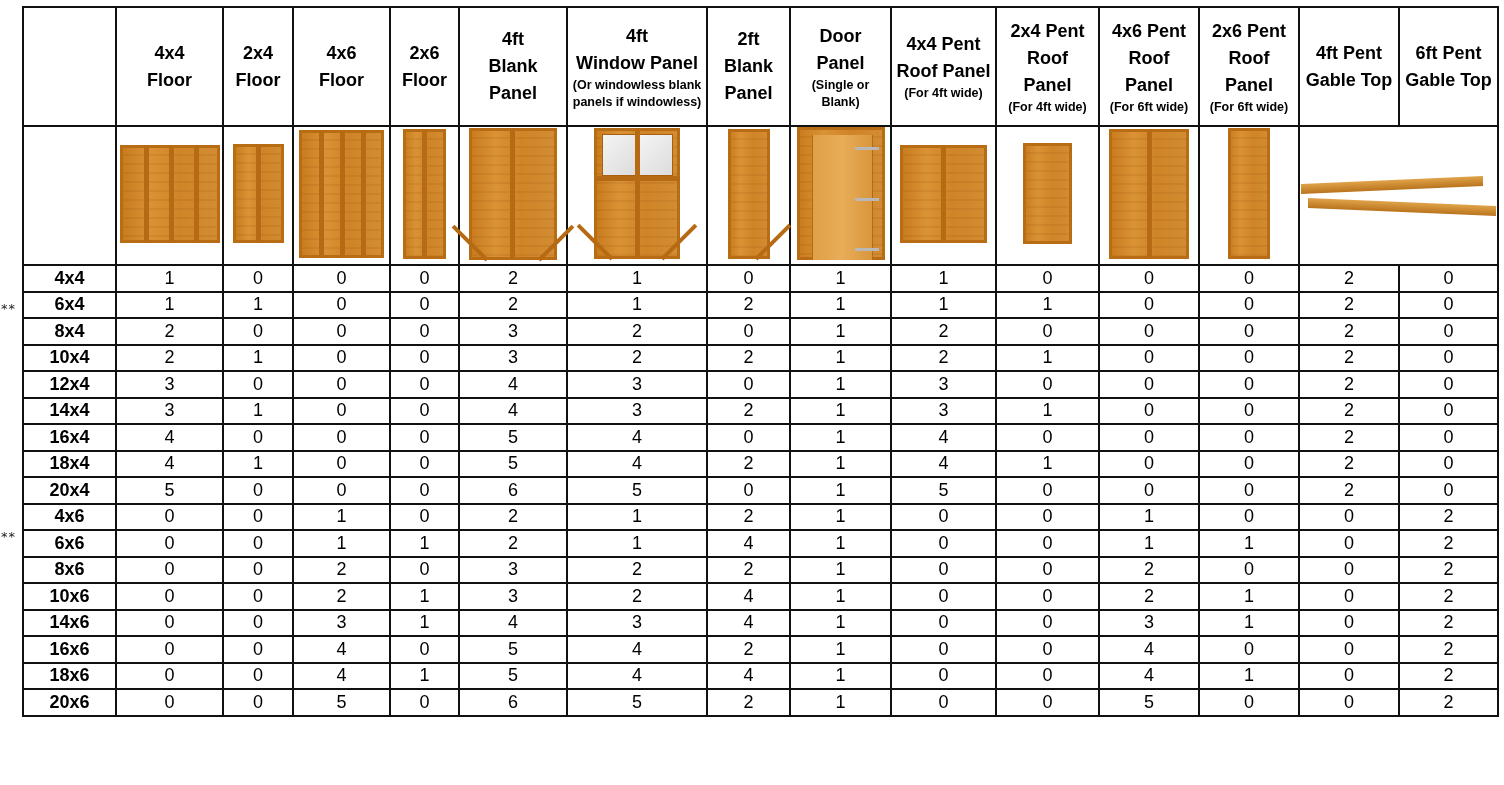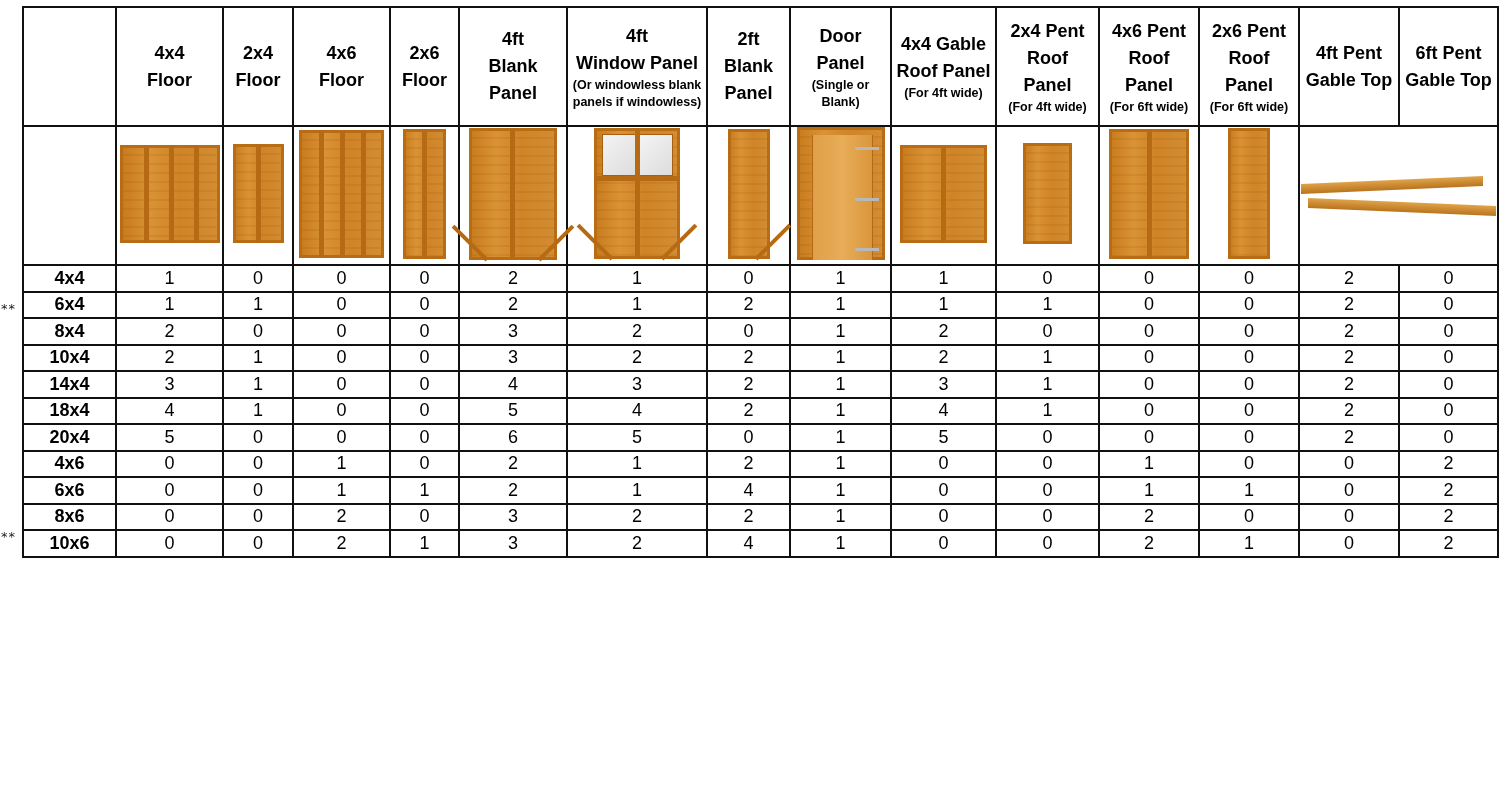--- a/index.html
+++ b/index.html
@@ -59,21 +59,21 @@
     <tr>
       <th class="hdr"></th>
       <th class="hdr"><span>4x4</span><br><span>Floor</span></th>
       <th class="hdr"><span>2x4</span><br><span>Floor</span></th>
       <th class="hdr"><span>4x6</span><br><span>Floor</span></th>
       <th class="hdr"><span>2x6</span><br><span>Floor</span></th>
       <th class="hdr"><span>4ft</span><br><span>Blank</span><br><span>Panel</span></th>
       <th class="hdr"><span>4ft</span><br><span>Window Panel</span><span class="sub">(Or windowless blank panels if windowless)</span></th>
       <th class="hdr"><span>2ft</span><br><span>Blank</span><br><span>Panel</span></th>
       <th class="hdr"><span>Door</span><br><span>Panel</span><span class="sub">(Single or Blank)</span></th>
-      <th class="hdr"><span>4x4 Gable</span><br><span>Roof Panel</span><span class="sub">(For 4ft wide)</span></th>
+      <th class="hdr"><span>4x4 Pent</span><br><span>Roof Panel</span><span class="sub">(For 4ft wide)</span></th>
       <th class="hdr"><span>2x4 Pent</span><br><span>Roof</span><br><span>Panel</span><span class="sub">(For 4ft wide)</span></th>
       <th class="hdr"><span>4x6 Pent</span><br><span>Roof</span><br><span>Panel</span><span class="sub">(For 6ft wide)</span></th>
       <th class="hdr"><span>2x6 Pent</span><br><span>Roof</span><br><span>Panel</span><span class="sub">(For 6ft wide)</span></th>
       <th class="hdr"><span>4ft Pent</span><br><span>Gable Top</span></th>
       <th class="hdr"><span>6ft Pent</span><br><span>Gable Top</span></th>
     </tr>
     <tr>
       <td class="img"></td>
       <td class="img">
         <div class="panel" style="width:100px;height:98px;">
@@ -210,37 +210,71 @@
         <td class="val">2</td>
         <td class="val">1</td>
         <td class="val">2</td>
         <td class="val">1</td>
         <td class="val">0</td>
         <td class="val">0</td>
         <td class="val">2</td>
         <td class="val">0</td>
       </tr>
       <tr class="datarow">
+        <td class="rowlabel">12x4</td>
+        <td class="val">3</td>
+        <td class="val">0</td>
+        <td class="val">0</td>
+        <td class="val">0</td>
+        <td class="val">4</td>
+        <td class="val">3</td>
+        <td class="val">0</td>
+        <td class="val">1</td>
+        <td class="val">3</td>
+        <td class="val">0</td>
+        <td class="val">0</td>
+        <td class="val">0</td>
+        <td class="val">2</td>
+        <td class="val">0</td>
+      </tr>
+      <tr class="datarow">
         <td class="rowlabel">14x4</td>
         <td class="val">3</td>
         <td class="val">1</td>
         <td class="val">0</td>
         <td class="val">0</td>
         <td class="val">4</td>
         <td class="val">3</td>
         <td class="val">2</td>
         <td class="val">1</td>
         <td class="val">3</td>
         <td class="val">1</td>
         <td class="val">0</td>
         <td class="val">0</td>
         <td class="val">2</td>
         <td class="val">0</td>
       </tr>
       <tr class="datarow">
+        <td class="rowlabel">16x4</td>
+        <td class="val">4</td>
+        <td class="val">0</td>
+        <td class="val">0</td>
+        <td class="val">0</td>
+        <td class="val">5</td>
+        <td class="val">4</td>
+        <td class="val">0</td>
+        <td class="val">1</td>
+        <td class="val">4</td>
+        <td class="val">0</td>
+        <td class="val">0</td>
+        <td class="val">0</td>
+        <td class="val">2</td>
+        <td class="val">0</td>
+      </tr>
+      <tr class="datarow">
         <td class="rowlabel">18x4</td>
         <td class="val">4</td>
         <td class="val">1</td>
         <td class="val">0</td>
         <td class="val">0</td>
         <td class="val">5</td>
         <td class="val">4</td>
         <td class="val">2</td>
         <td class="val">1</td>
         <td class="val">4</td>
@@ -325,17 +359,85 @@
         <td class="val">2</td>
         <td class="val">1</td>
         <td class="val">3</td>
         <td class="val">2</td>
         <td class="val">4</td>
         <td class="val">1</td>
         <td class="val">0</td>
         <td class="val">0</td>
         <td class="val">2</td>
         <td class="val">1</td>
+        <td class="val">0</td>
+        <td class="val">2</td>
+      </tr>
+      <tr class="datarow">
+        <td class="rowlabel">14x6</td>
+        <td class="val">0</td>
+        <td class="val">0</td>
+        <td class="val">3</td>
+        <td class="val">1</td>
+        <td class="val">4</td>
+        <td class="val">3</td>
+        <td class="val">4</td>
+        <td class="val">1</td>
+        <td class="val">0</td>
+        <td class="val">0</td>
+        <td class="val">3</td>
+        <td class="val">1</td>
+        <td class="val">0</td>
+        <td class="val">2</td>
+      </tr>
+      <tr class="datarow">
+        <td class="rowlabel">16x6</td>
+        <td class="val">0</td>
+        <td class="val">0</td>
+        <td class="val">4</td>
+        <td class="val">0</td>
+        <td class="val">5</td>
+        <td class="val">4</td>
+        <td class="val">2</td>
+        <td class="val">1</td>
+        <td class="val">0</td>
+        <td class="val">0</td>
+        <td class="val">4</td>
+        <td class="val">0</td>
+        <td class="val">0</td>
+        <td class="val">2</td>
+      </tr>
+      <tr class="datarow">
+        <td class="rowlabel">18x6</td>
+        <td class="val">0</td>
+        <td class="val">0</td>
+        <td class="val">4</td>
+        <td class="val">1</td>
+        <td class="val">5</td>
+        <td class="val">4</td>
+        <td class="val">4</td>
+        <td class="val">1</td>
+        <td class="val">0</td>
+        <td class="val">0</td>
+        <td class="val">4</td>
+        <td class="val">1</td>
+        <td class="val">0</td>
+        <td class="val">2</td>
+      </tr>
+      <tr class="datarow">
+        <td class="rowlabel">20x6</td>
+        <td class="val">0</td>
+        <td class="val">0</td>
+        <td class="val">5</td>
+        <td class="val">0</td>
+        <td class="val">6</td>
+        <td class="val">5</td>
+        <td class="val">2</td>
+        <td class="val">1</td>
+        <td class="val">0</td>
+        <td class="val">0</td>
+        <td class="val">5</td>
+        <td class="val">0</td>
         <td class="val">0</td>
         <td class="val">2</td>
       </tr>
     </tbody>
 </table>
 
 </body></html>

